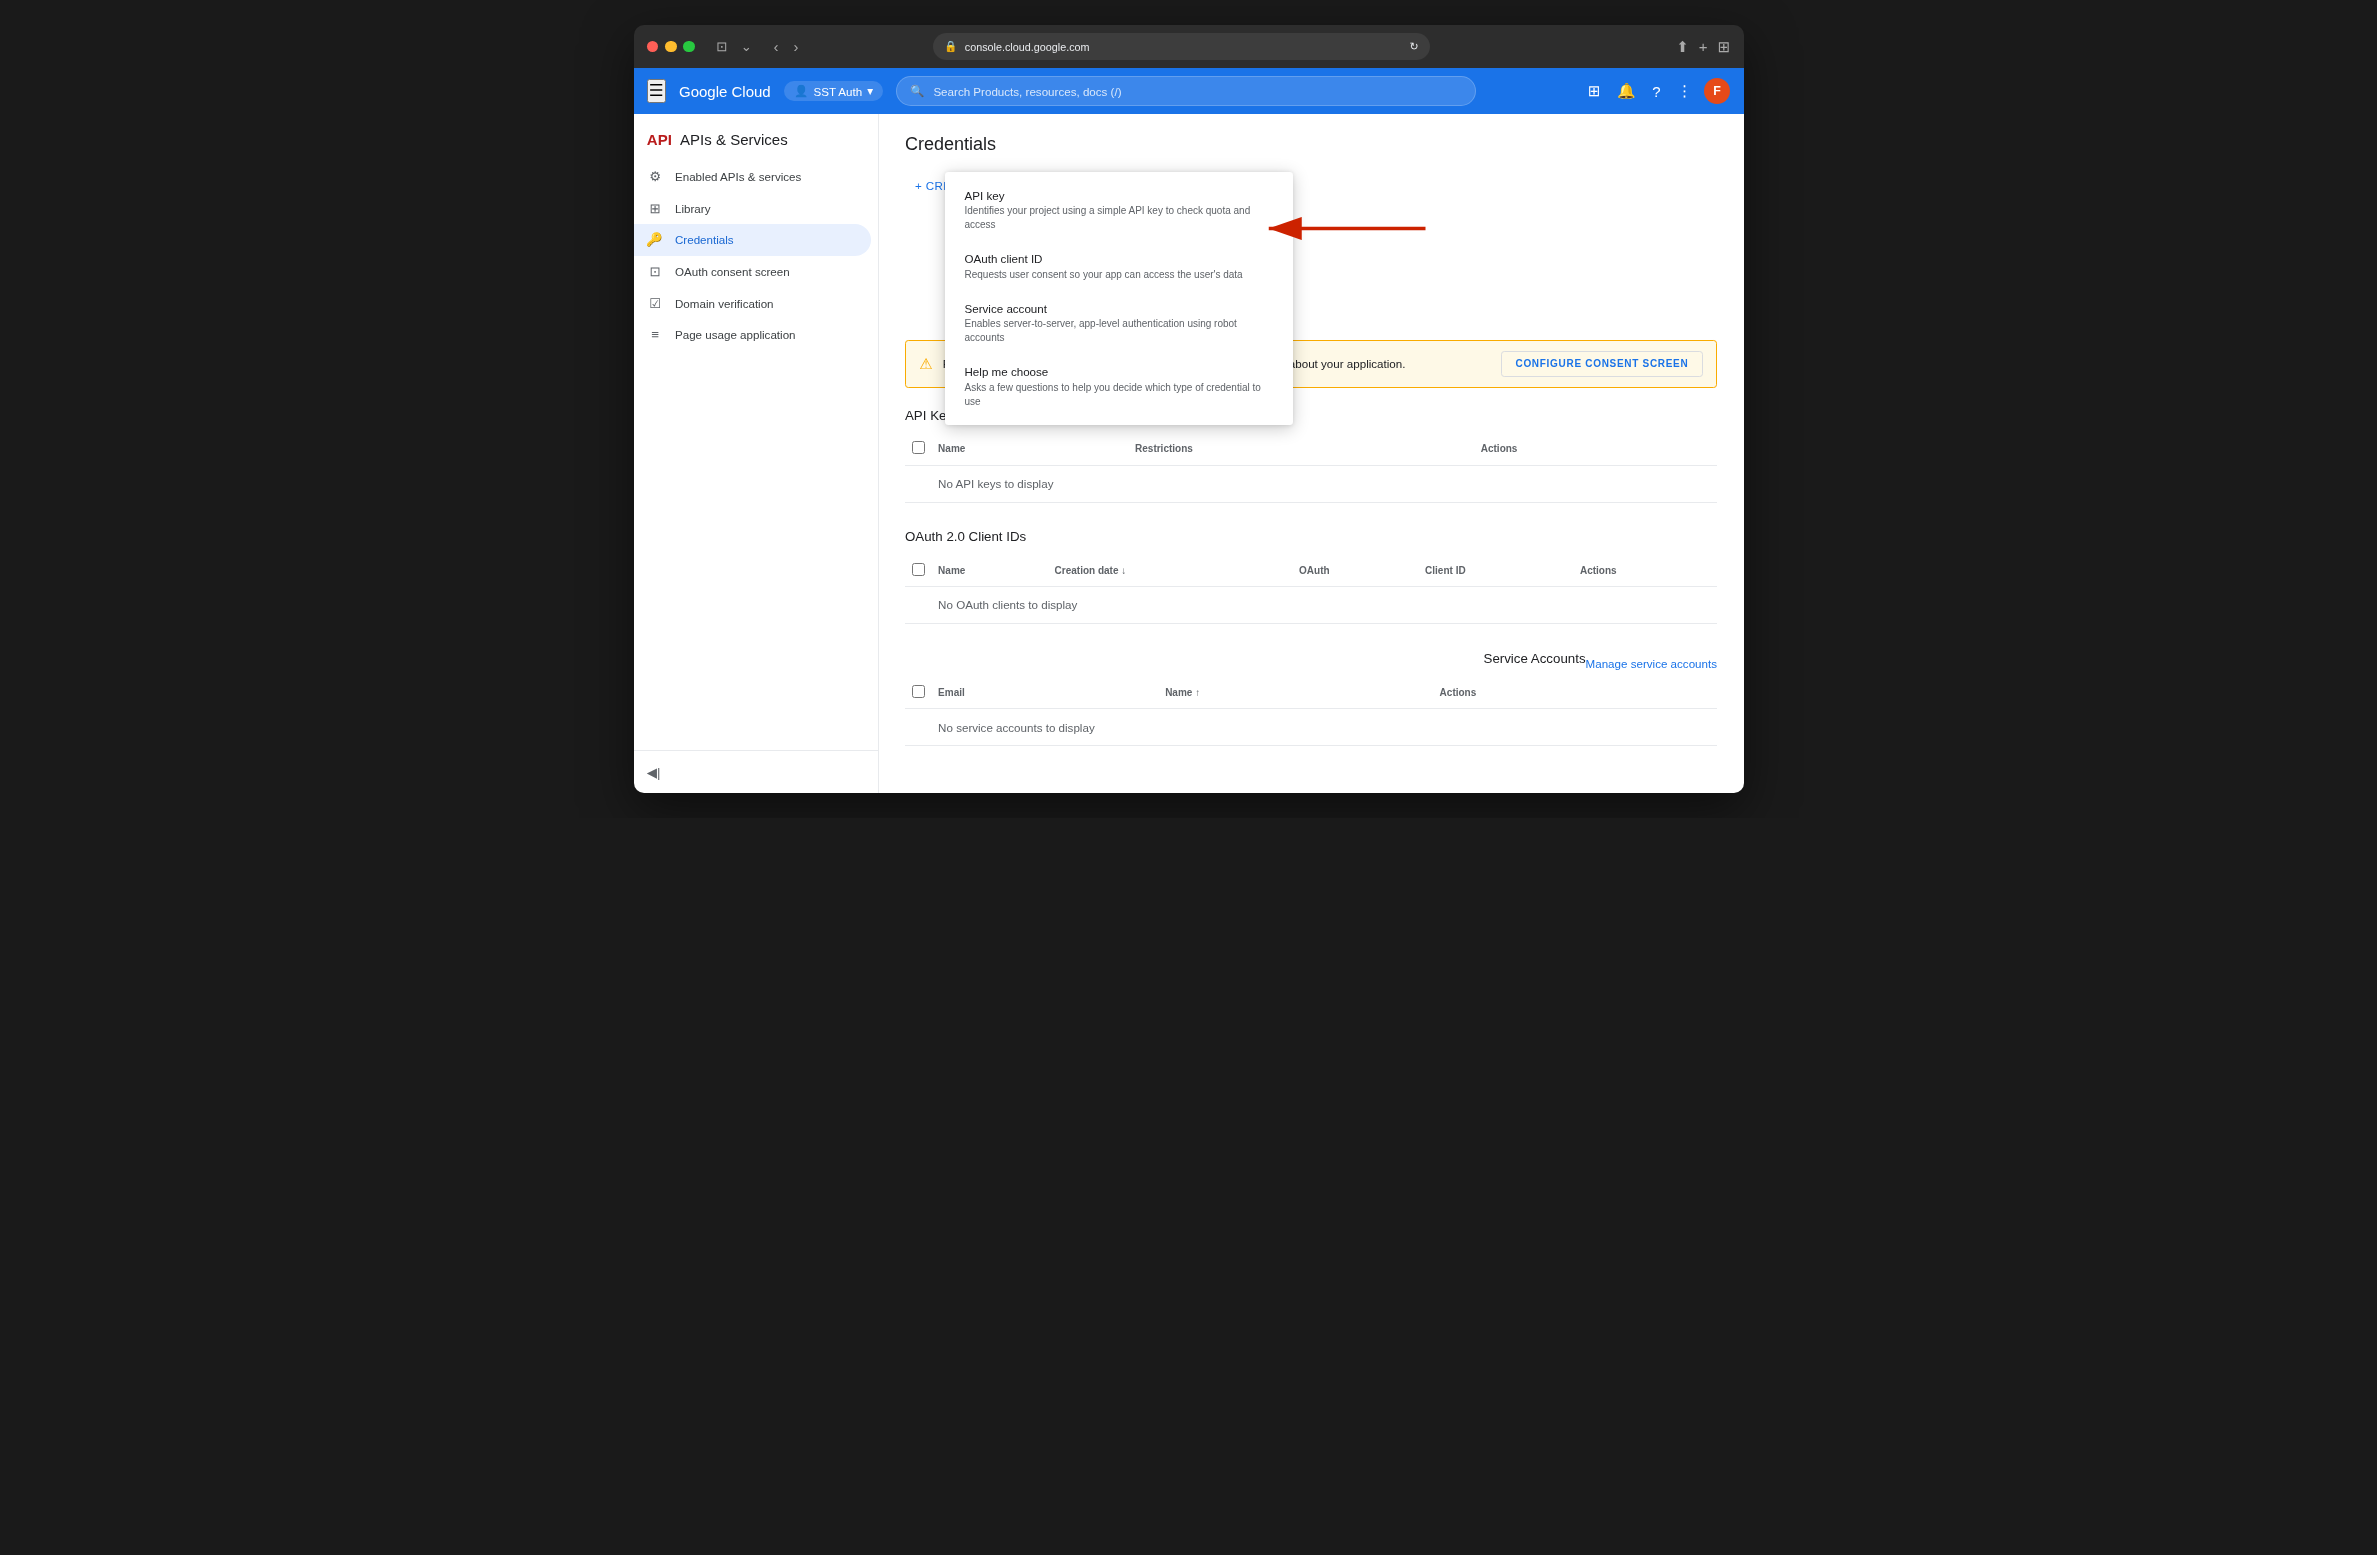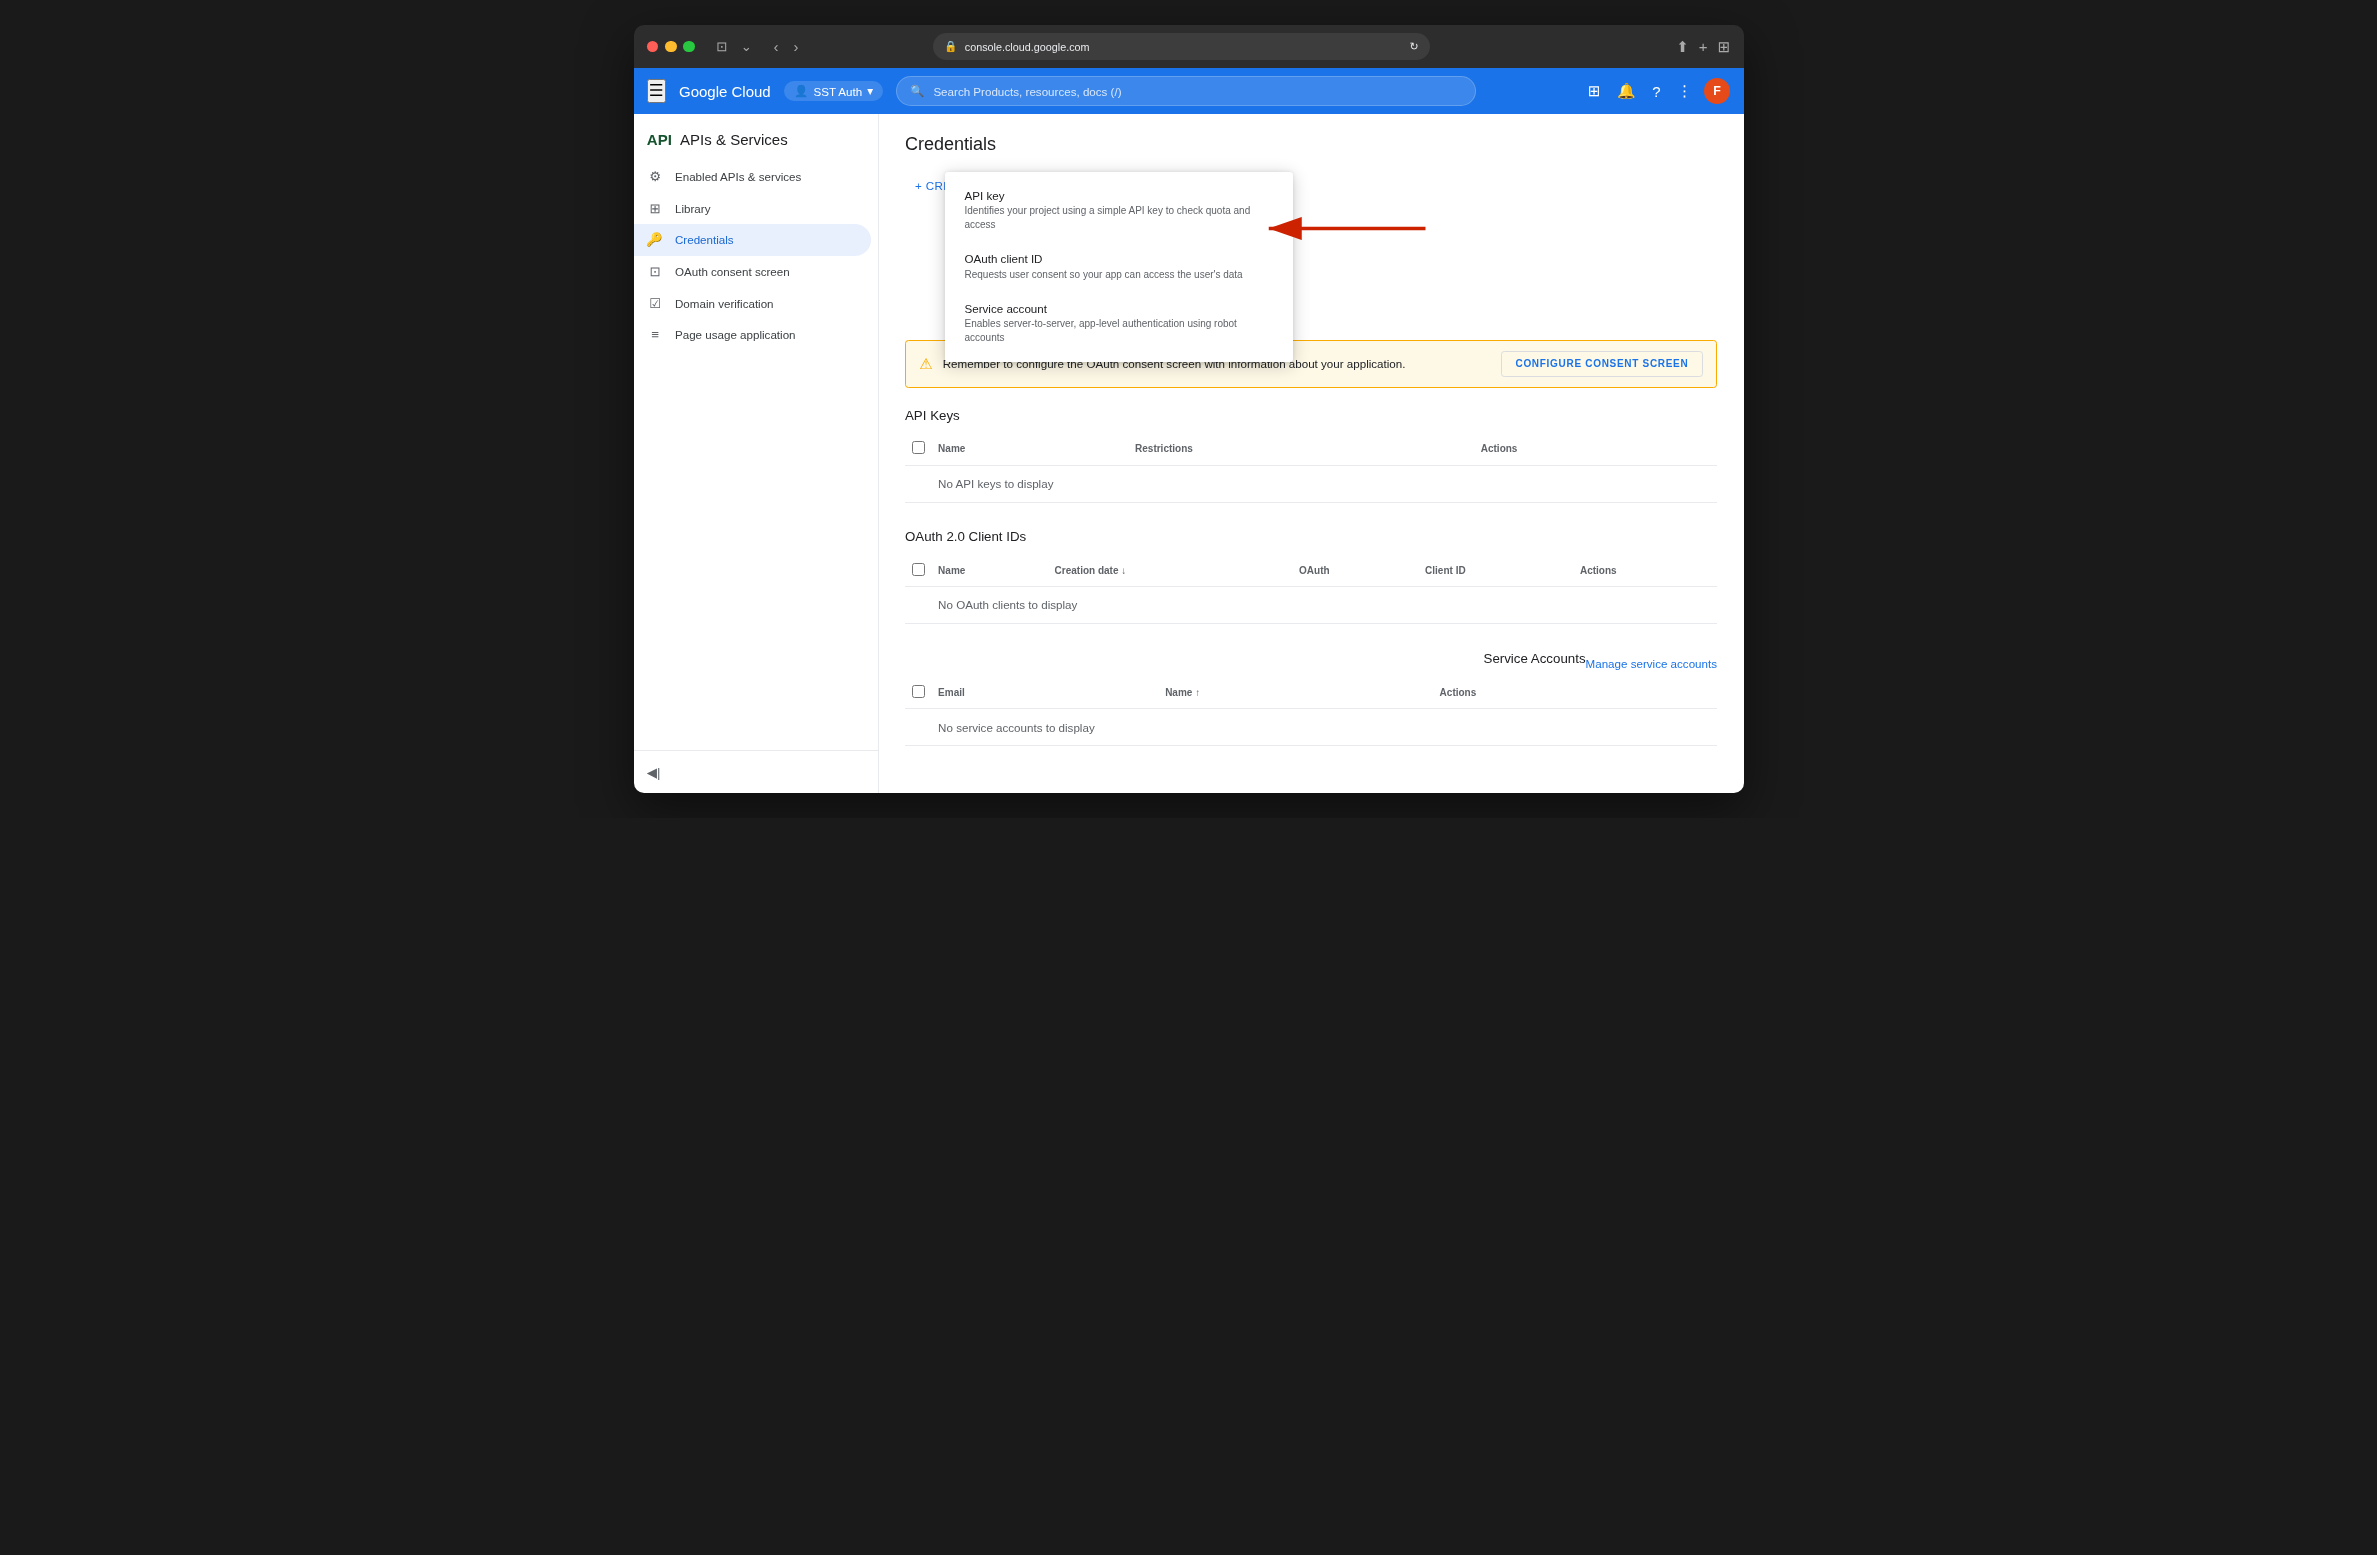--- a/index.html
+++ b/index.html
@@ -104,21 +104,21 @@
       display: flex;
       flex-direction: column;
     }
     .sidebar-header {
       display: flex;
       align-items: center;
       gap: 8.3px;
       padding: 16.6px 13.3px 13.3px;
       color: #202124;
     }
-    .sidebar-header-icon { font-size: 15px; color: #14532d; font-weight: 700; text-align: right; }
+    .sidebar-header-icon { font-size: 15px; color: #b91c1c; font-weight: 700; text-align: right; }
     .sidebar-header-title { font-size: 15px; font-weight: 500; }
     .sidebar-item {
       display: flex;
       align-items: center;
       gap: 11.6px;
       padding: 8.3px 13.3px;
       cursor: pointer;
       color: #3c4043;
       font-size: 11.6px;
       border-radius: 0 20px 20px 0;
@@ -365,20 +365,24 @@
           <div class="dropdown-item-desc">Identifies your project using a simple API key to check quota and access</div>
         </div>
         <div class="dropdown-item highlighted">
           <div class="dropdown-item-title">OAuth client ID</div>
           <div class="dropdown-item-desc">Requests user consent so your app can access the user's data</div>
         </div>
         <div class="dropdown-item">
           <div class="dropdown-item-title">Service account</div>
           <div class="dropdown-item-desc">Enables server-to-server, app-level authentication using robot accounts</div>
         </div>
+        <div class="dropdown-item">
+          <div class="dropdown-item-title">Help me choose</div>
+          <div class="dropdown-item-desc">Asks a few questions to help you decide which type of credential to use</div>
+        </div>
       </div>
 
       <div class="arrow-annotation">
         <svg width="166" height="33" viewBox="0 0 200 40">
           <defs>
             <marker id="arrowhead" markerWidth="10" markerHeight="7" refX="10" refY="3.5" orient="auto">
               <polygon points="0 0, 10 3.5, 0 7" fill="#cc2200"></polygon>
             </marker>
           </defs>
           <line x1="200" y1="20" x2="10" y2="20" stroke="#cc2200" stroke-width="4" marker-end="url(#arrowhead)"></line>

